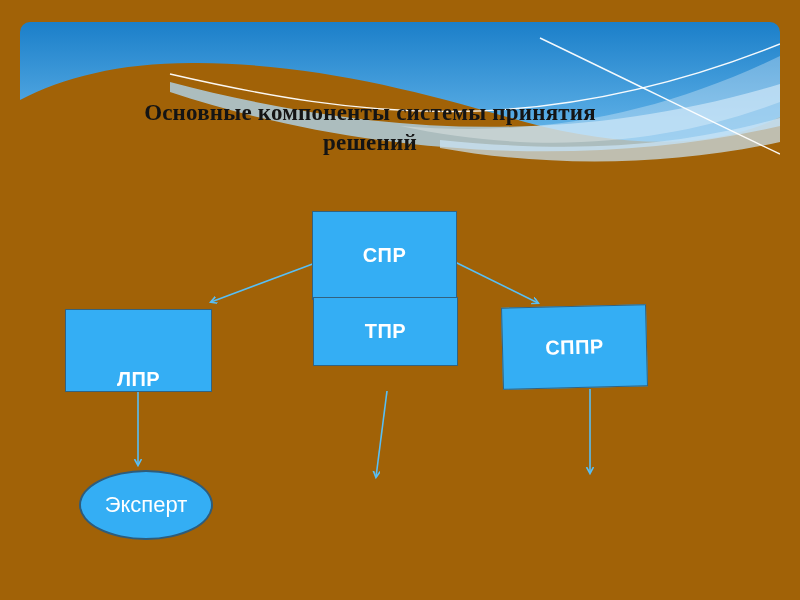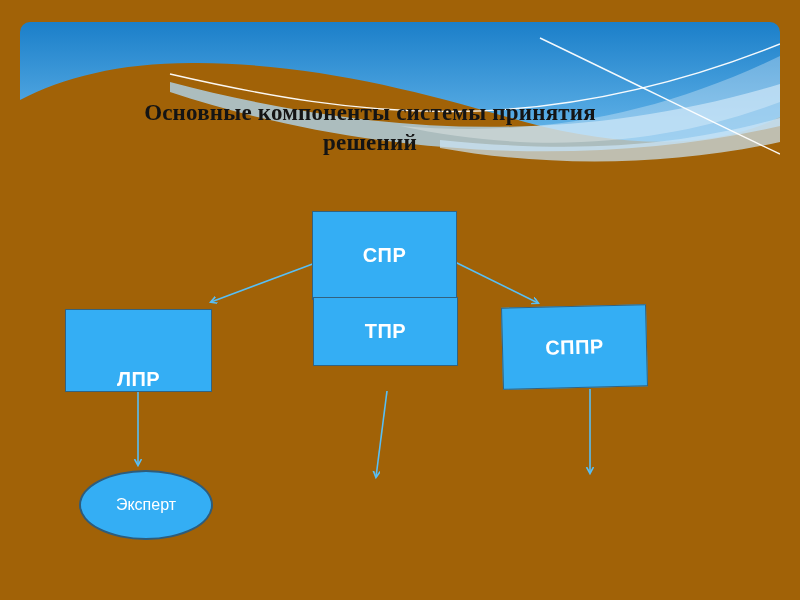--- a/index.html
+++ b/index.html
@@ -22,21 +22,21 @@
   }
   
   .connectors{position:absolute;left:0;top:0;width:800px;height:600px;pointer-events:none;}
   .connectors path{stroke:#58BFF5;stroke-width:1.6;fill:none;}
   
   .node{
     position:absolute;display:flex;align-items:center;justify-content:center;
     background:#34AEF4;color:#ffffff;text-align:center;box-sizing:border-box;
   }
   .rect{border:1.5px solid #33627F;font-weight:bold;font-size:20px;letter-spacing:.5px;}
-  .ellipse{border:2px solid #2D5C7C;border-radius:50%;font-weight:normal;font-size:16px;line-height:1.3;}
+  .ellipse{border:2px solid #2D5C7C;border-radius:50%;font-weight:normal;font-size:22px;line-height:1.3;}
   #node-spr   {left:312px;top:179px;width:145px;height:89px;margin-top:32px;}
   #node-lpr   {left:65px; top:309px;width:147px;height:83px;align-items:flex-end;}
   #node-tpr   {left:313px;top:297px;width:145px;height:69px;}
   #node-sppr  {left:502px;top:306px;width:145px;height:82px;transform:rotate(-1.4deg);}
   #node-expert{left:79px; top:470px;width:134px;height:70px;}
   #node-cogmap{left:315px;top:483px;width:152px;height:72px;}
   #node-matlab{left:519px;top:477px;width:142px;height:81px;font-size:20px;}
 </style>
 </head>
 <body>

